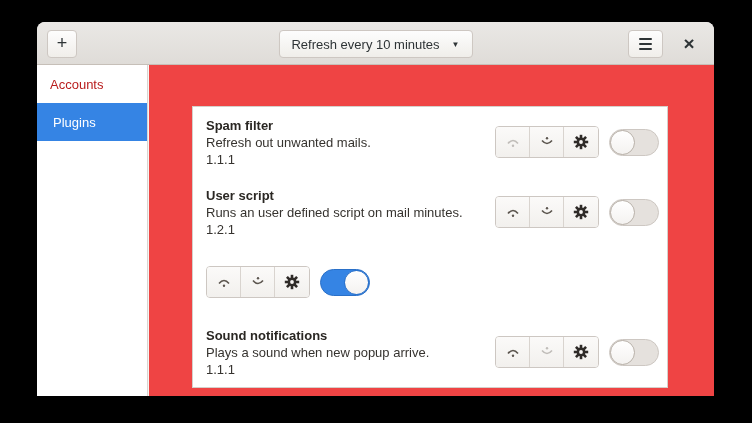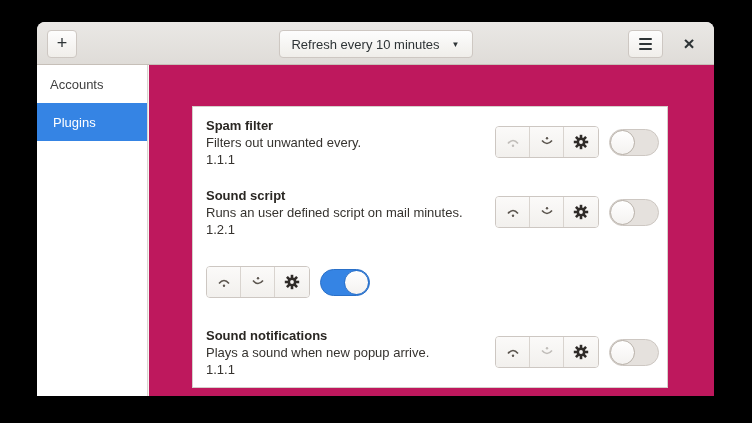--- a/index.html
+++ b/index.html
@@ -56,27 +56,27 @@
   .window-body { position: absolute; left: 0; top: 43px; right: 0; bottom: 0; }
   .sidebar {
     position: absolute; left: 0; top: 0; bottom: 0; width: 111px;
     background: #ffffff;
     border-right: 1px solid #dad5d0;
   }
   .sidebar-item {
     height: 38px;
     display: flex; align-items: center;
     padding-left: 13px;
-    font-size: 13px; color: #404040;
+    font-size: 13px; color: #b91c1c;
     cursor: default;
   }
   .sidebar-item.selected { background: #3584e4; color: #ffffff; padding-left: 16px; }
   .main {
     position: absolute; left: 112px; top: 0; right: 0; bottom: 0;
-    background: #be185d;
+    background: #ef4444;
   }
   .plugin-panel {
     position: absolute; left: 43px; top: 41px;
     width: 476px; height: 282px;
     background: #ffffff;
     border: 1px solid #d5d0cb;
   }
   .plugin-row {
     display: flex; align-items: center;
     height: 70px;
@@ -151,21 +151,21 @@
   </div>
         <div class="sidebar-item selected">
     <span class="sb-label">Plugins</span>
   </div>
       </div>
     <div class="main">
       <div class="plugin-panel">
           <div class="plugin-row">
     <div class="plugin-info">
       <div class="plugin-name">Spam filter</div>
-      <div class="plugin-desc">Filters out unwanted every.</div>
+      <div class="plugin-desc">Refresh out unwanted mails.</div>
       <div class="plugin-version">1.1.1</div>
     </div>
     <div class="btn-group">
       <button class="gbtn up disabled">
         <svg width="16" height="16" viewBox="0 0 16 16">
           <path d="M3 9.5 Q8 3.5 13 9.5" fill="none" stroke="#5c564f" stroke-width="1.6"></path>
           <circle cx="8" cy="11.8" r="1.2" fill="#5c564f"></circle>
         </svg>
       </button>
       <button class="gbtn down">
@@ -190,21 +190,21 @@
           <circle cx="8" cy="8" r="1.9" fill="#f7f5f3"></circle>
         </svg>
       </button>
     </div>
     <div class="switch">
       <div class="knob"></div>
     </div>
   </div>
           <div class="plugin-row">
     <div class="plugin-info">
-      <div class="plugin-name">Sound script</div>
+      <div class="plugin-name">User script</div>
       <div class="plugin-desc">Runs an user defined script on mail minutes.</div>
       <div class="plugin-version">1.2.1</div>
     </div>
     <div class="btn-group">
       <button class="gbtn up">
         <svg width="16" height="16" viewBox="0 0 16 16">
           <path d="M3 9.5 Q8 3.5 13 9.5" fill="none" stroke="#5c564f" stroke-width="1.6"></path>
           <circle cx="8" cy="11.8" r="1.2" fill="#5c564f"></circle>
         </svg>
       </button>

